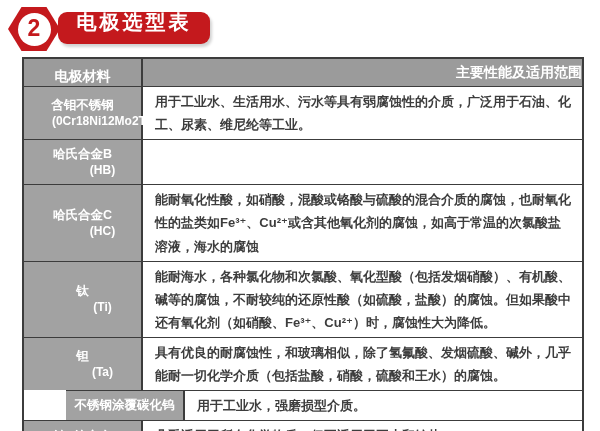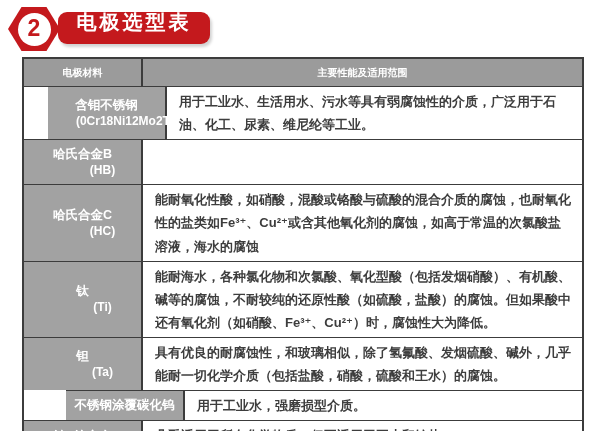--- a/index.html
+++ b/index.html
@@ -61,26 +61,26 @@
   .mat-name{font-size:12.5px;line-height:1.35;}
   .mat-sub{font-size:12px;line-height:1.3;margin-left:40px;}
   .mat-sub:empty{display:none;}
   .desc{
     display:flex;align-items:center;
     padding:3px 10px 3px 12px;
     color:#3d3d3d;font-size:13px;font-weight:bold;
     line-height:1.78;text-align:left;
   }
   .thead .td{
-    background:#9b9b9b;color:#ffffff;font-weight:bold;font-size:10px;
-    display:flex;align-items:center;justify-content:center;
+    background:#9b9b9b;color:#ffffff;font-weight:bold;font-size:14px;
+    display:flex;align-items:center;justify-content:flex-end;
     padding:0;text-align:center;
   }
   .thead{height:27px;}
-  .r0{min-height:52px;padding-left:24px;}
+  .r0{min-height:52px;}
   .r1{min-height:44px;}
   .r2{min-height:64px;}
   .r3{min-height:70px;}
   .r4{min-height:42px;}
   .r5{min-height:25px;margin-left:42px;}
   .r6{min-height:25px;}
 </style>
 </head>
 <body>
 

